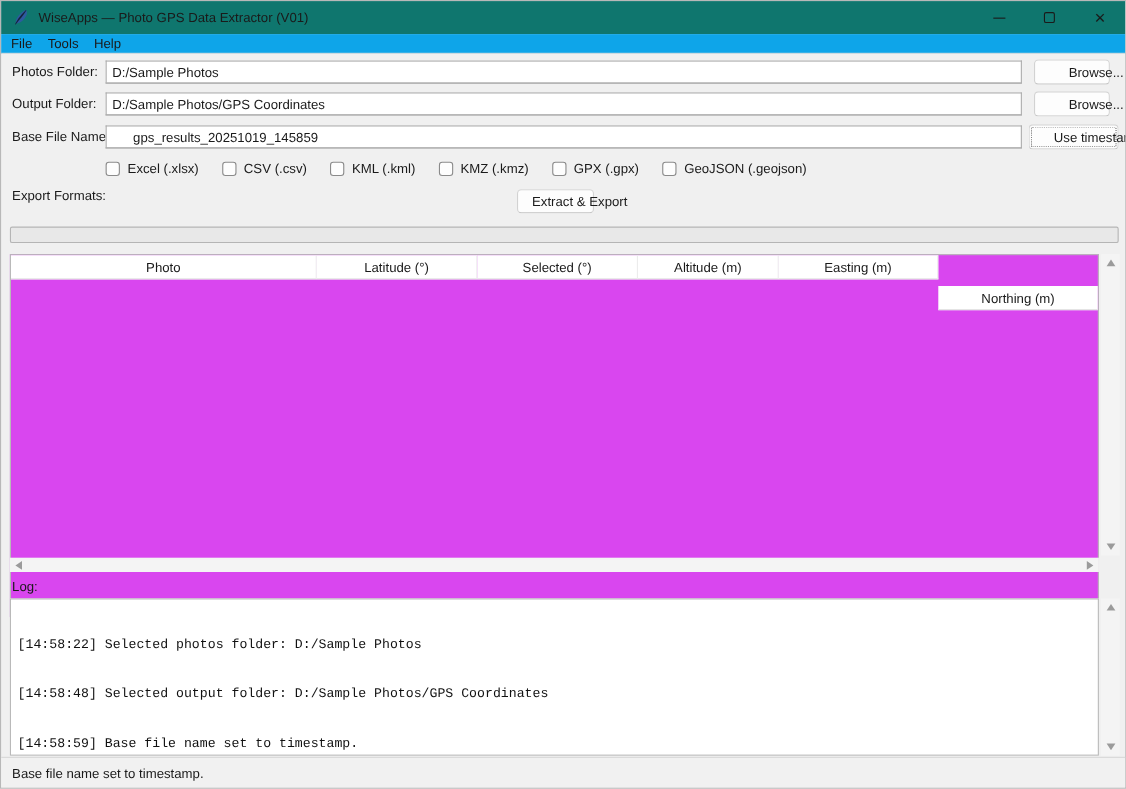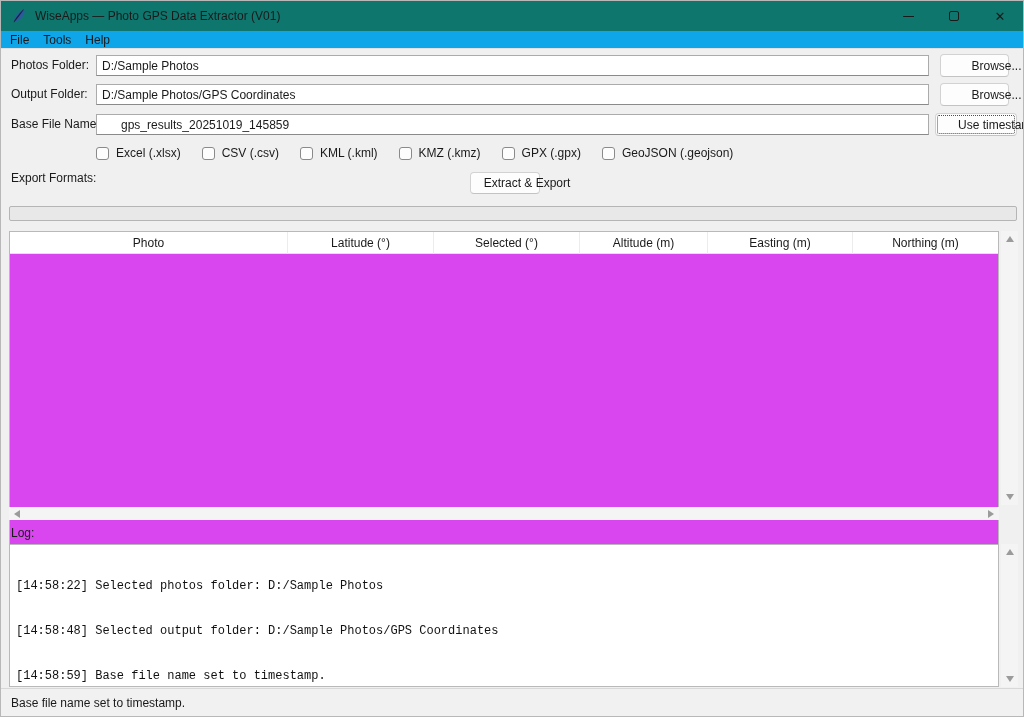--- a/index.html
+++ b/index.html
@@ -42,21 +42,21 @@
   .formats-row { position:absolute; left:95px; top:143px; height:18px; display:flex; align-items:center; column-gap:21px; }
   .fmt-item { display:flex; align-items:center; column-gap:7px; }
   .checkbox { width:13px; height:13px; background:#fdfdfd; border:1px solid #8a8a8a; border-radius:3px; flex:0 0 auto; }
   
   .progress-trough { position:absolute; left:8px; top:205px; width:1008px; height:15px; background:#e8e8e8; border:1px solid #b5b5b5; border-radius:2px; overflow:hidden; }
   .progress-fill { height:100%; width:0; background:#06b025; }
   
   .table { position:absolute; left:8px; top:230px; width:990px; height:330px; background:#d946ef; border:1px solid #b9b9b9; }
   .thead { display:grid; grid-template-columns:278px 146px 146px 128px 145px 145px; }
   .th { height:22px; line-height:22px; text-align:center; border-right:1px solid #ececec; border-bottom:1px solid #e2e2e2; background:#fff; overflow:hidden; white-space:nowrap; }
-  .th:last-child { border-right:none; }
+  .th:last-child { border-right:none;margin-top:28px; }
   .tbody { }
   
   .vscroll { position:absolute; width:17px; background:#f4f4f4; display:flex; flex-direction:column; align-items:center; justify-content:space-between; padding:5px 0; }
   .hscroll { position:absolute; height:13px; background:#f4f4f4; display:flex; align-items:center; justify-content:space-between; padding:0 5px; }
   .tri-up    { width:0; height:0; border-left:4px solid transparent; border-right:4px solid transparent; border-bottom:6px solid #9b9b9b; }
   .tri-down  { width:0; height:0; border-left:4px solid transparent; border-right:4px solid transparent; border-top:6px solid #9b9b9b; }
   .tri-left  { width:0; height:0; border-top:4px solid transparent; border-bottom:4px solid transparent; border-right:6px solid #9b9b9b; }
   .tri-right { width:0; height:0; border-top:4px solid transparent; border-bottom:4px solid transparent; border-left:6px solid #9b9b9b; }
   
   .log-label { position:absolute; left:10px; top:524px; height:16px; line-height:16px; }

